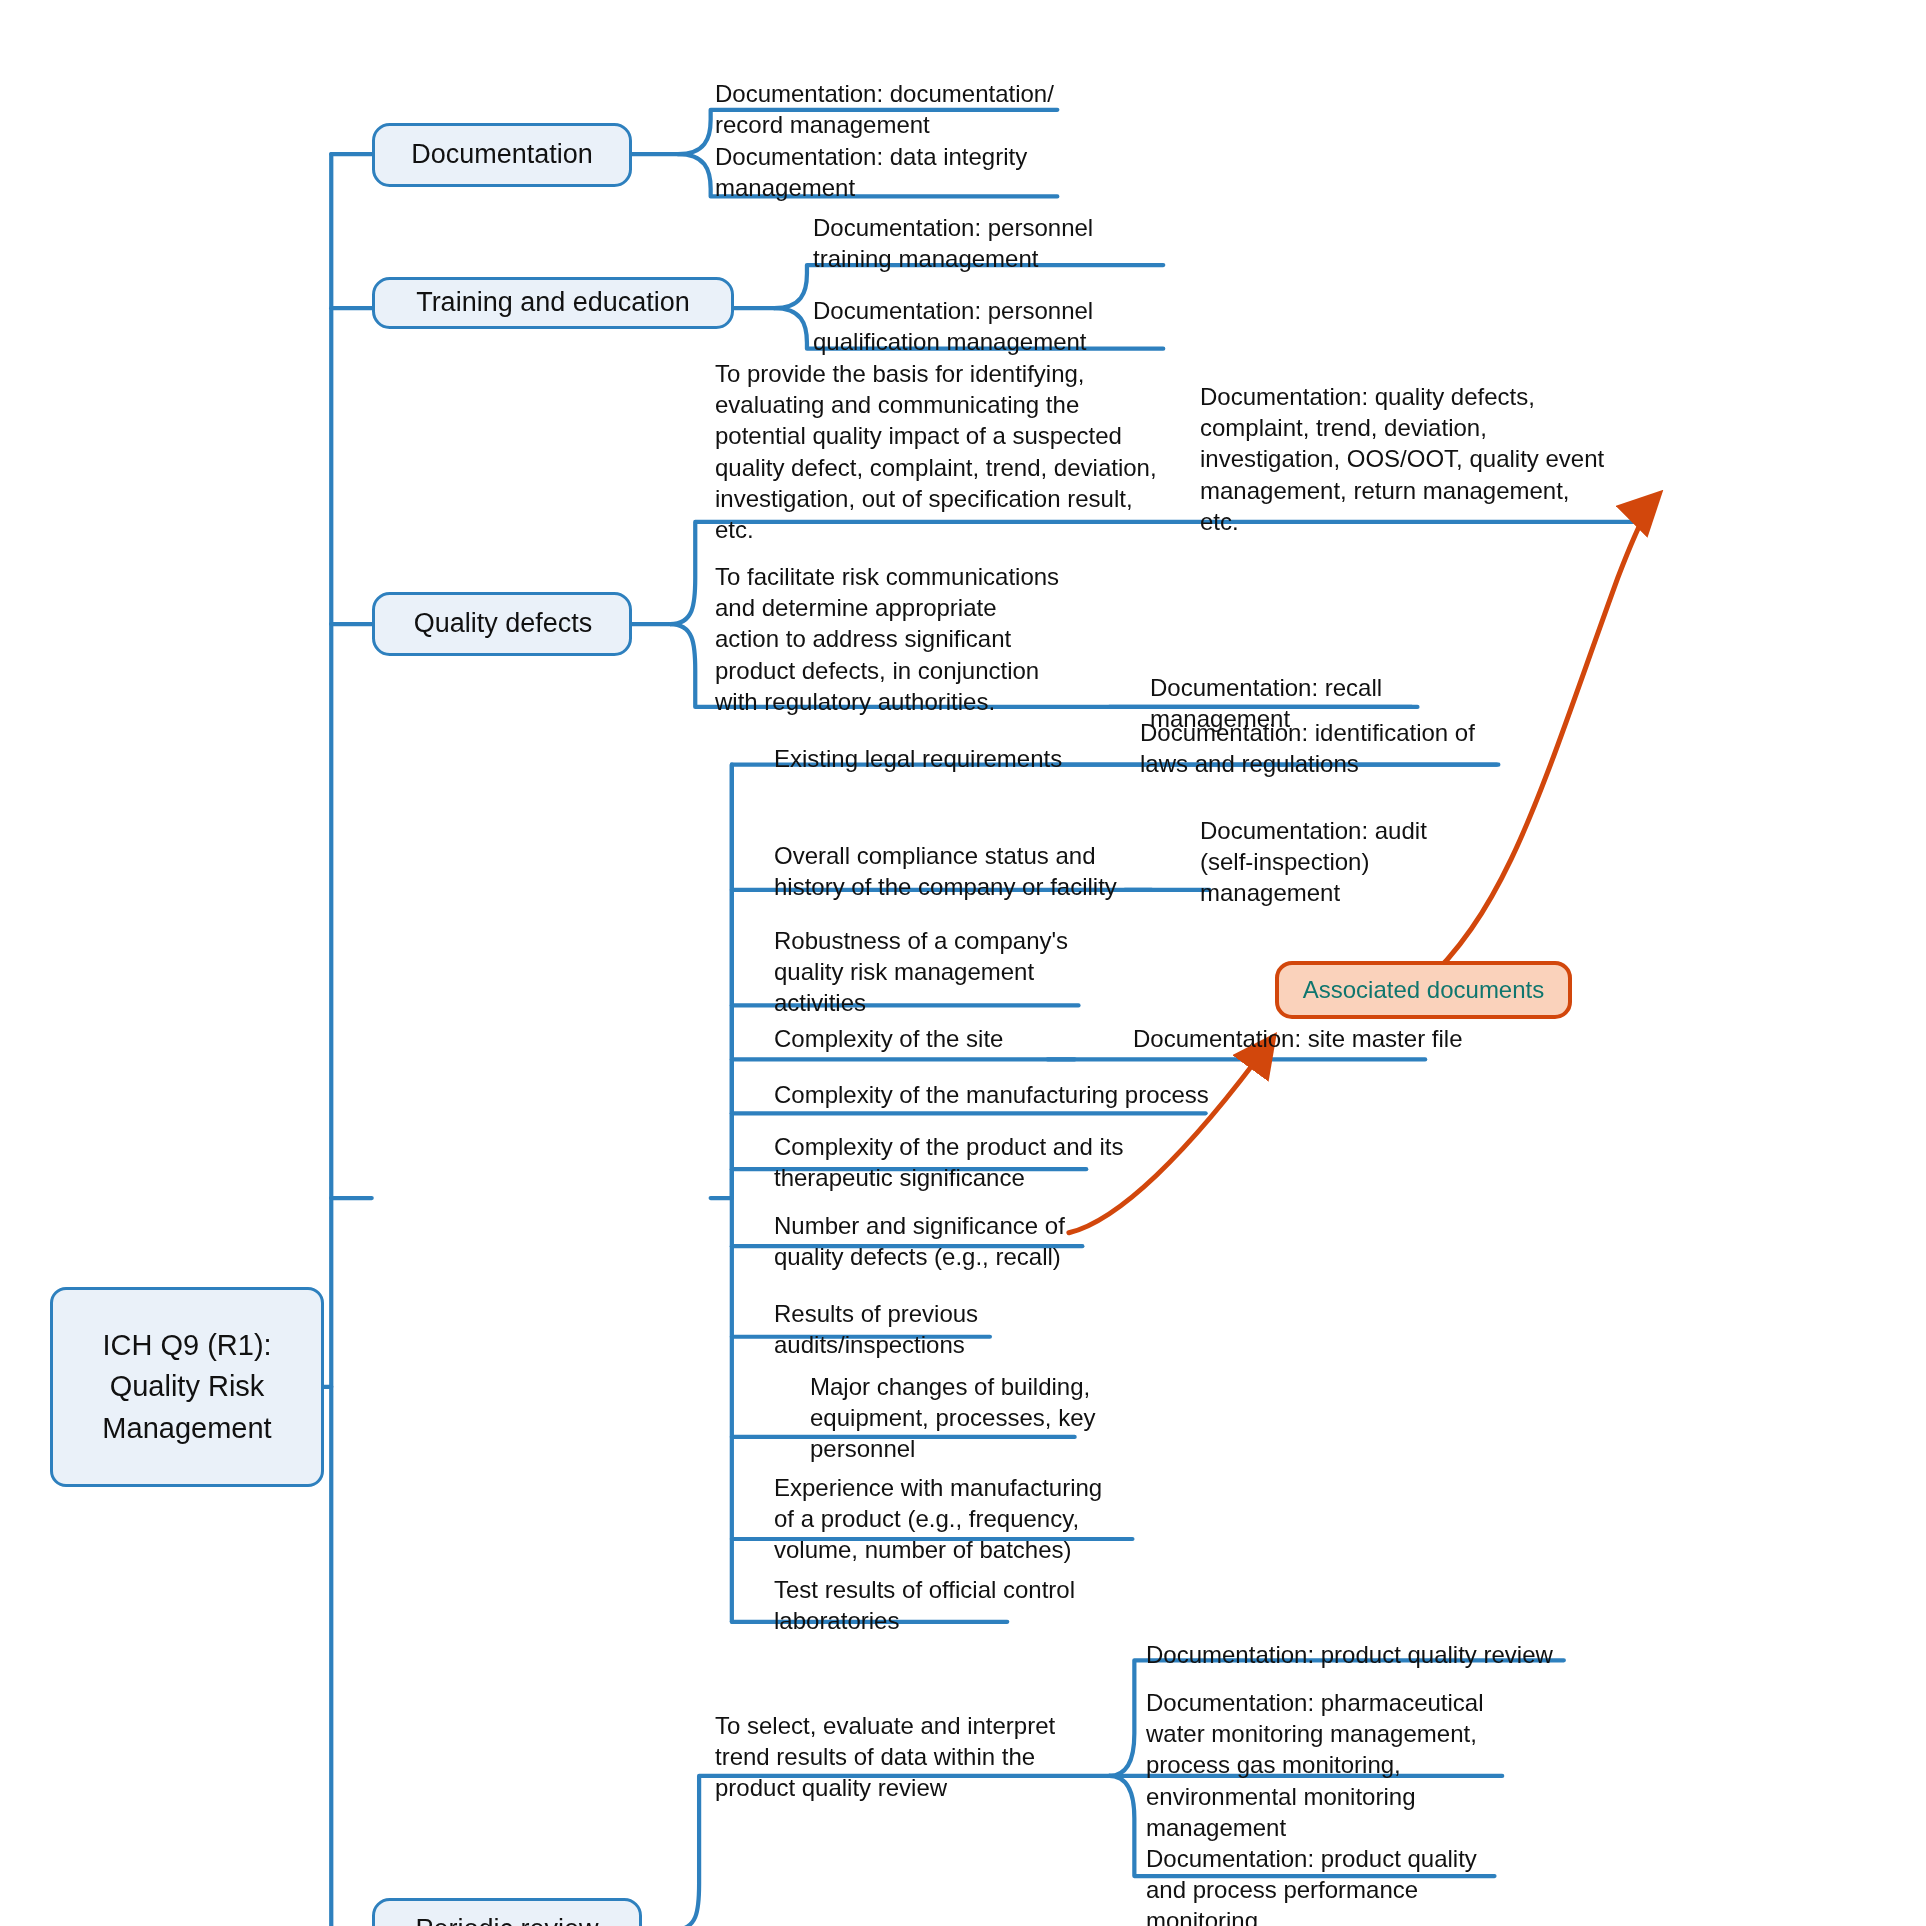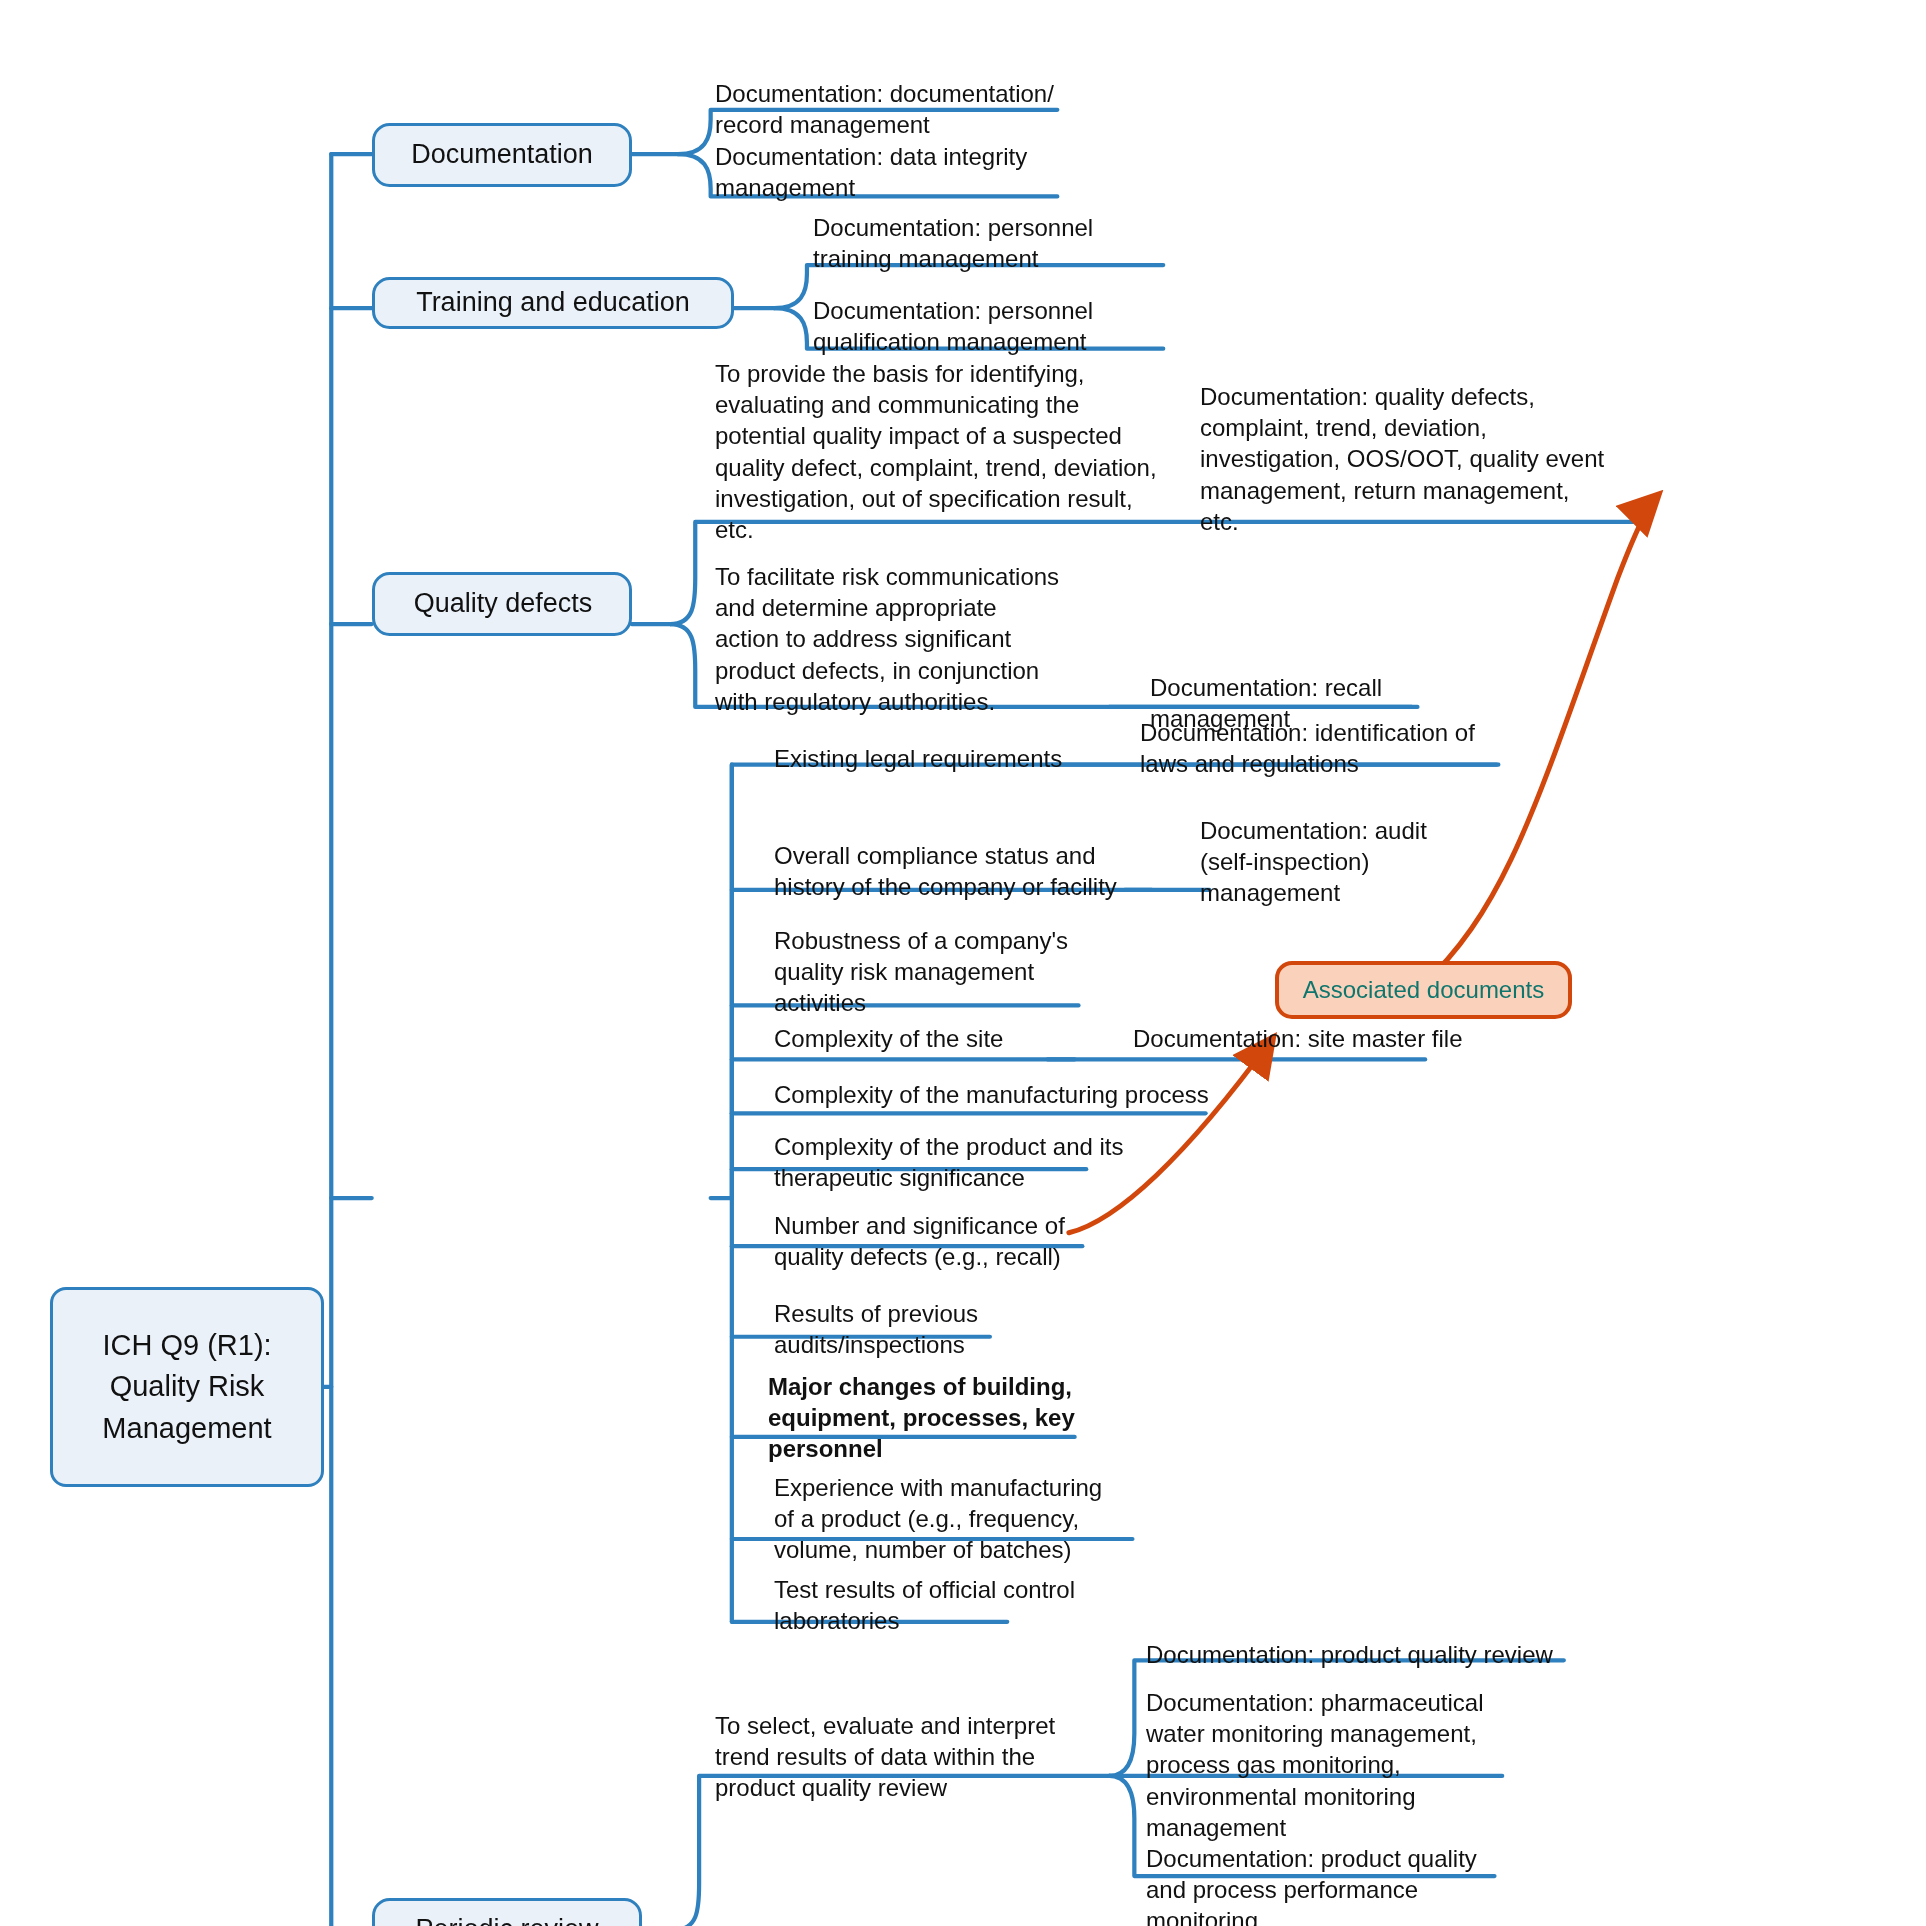--- a/index.html
+++ b/index.html
@@ -178,21 +178,21 @@
   </div>
 
   <div class="node box topic" style="left:372px; top:123px; width:260px; height:64px;">
     <span>Documentation</span>
   </div>
 
   <div class="node box topic" style="left:372px; top:277px; width:362px; height:52px;">
     <span>Training and education</span>
   </div>
 
-  <div class="node box topic" style="left:372px; top:572px; width:260px; height:64px;padding-left:15px;">
+  <div class="node box topic" style="left:372px; top:592px; width:260px; height:64px;padding-left:15px;">
     <span>Quality defects</span>
   </div>
 
 
   <div class="node box topic" style="left:372px; top:1898px; width:270px; height:64px;">
     <span>Periodic review</span>
   </div>
 
   <div class="leaf" style="left:715px; top:58px; width:362px;margin-top:20px;">Documentation: documentation/
 record management</div>
@@ -245,21 +245,21 @@
 
   <div class="leaf" style="left:774px; top:1131px; width:385px;">Complexity of the product and its
 therapeutic significance</div>
 
   <div class="leaf" style="left:774px; top:1210px; width:385px;">Number and significance of
 quality defects (e.g., recall)</div>
 
   <div class="leaf" style="left:774px; top:1298px; width:385px;">Results of previous
 audits/inspections</div>
 
-  <div class="leaf" style="left:768px; top:1371px; width:385px;font-weight:bold;">Major changes of building,
+  <div class="leaf" style="left:810px; top:1371px; width:385px;">Major changes of building,
 equipment, processes, key
 personnel</div>
 
   <div class="leaf" style="left:774px; top:1472px; width:393px;">Experience with manufacturing
 of a product (e.g., frequency,
 volume, number of batches)</div>
 
   <div class="leaf" style="left:774px; top:1574px; width:385px;">Test results of official control
 laboratories</div>
 

